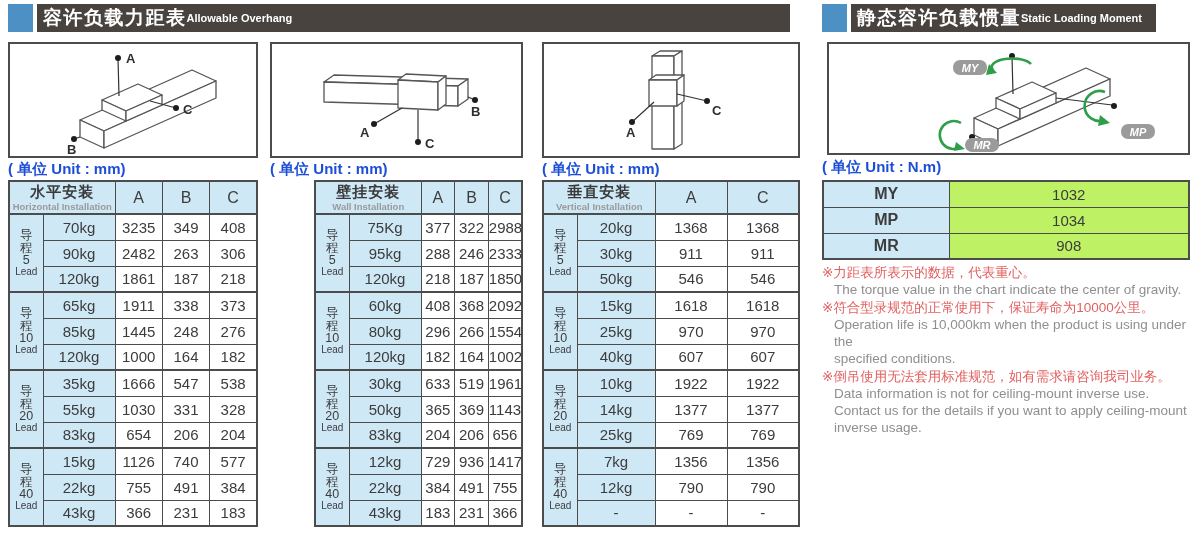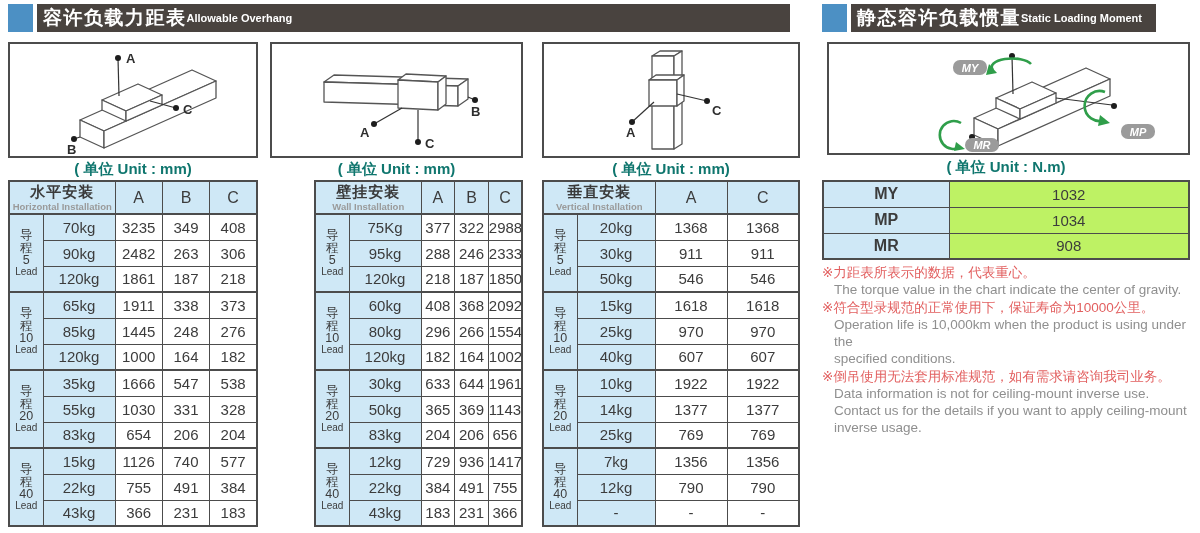--- a/index.html
+++ b/index.html
@@ -24,21 +24,21 @@
   svg .shape{fill:#fff;stroke:#555;stroke-width:1.3;stroke-linejoin:round;}
   svg .leader{stroke:#333;stroke-width:1.2;}
   svg .dot{fill:#1d1d1d;}
   svg .plabel{font-family:"Liberation Sans",sans-serif;font-size:13px;font-weight:bold;fill:#2e2e2e;}
   svg .marc{fill:none;stroke:var(--green);stroke-width:2.6;}
   svg .mhead{fill:var(--green);}
   svg .badge{fill:var(--badge_gray);}
   svg .badge-text{font-family:"Liberation Sans",sans-serif;font-size:11px;font-style:italic;
                   font-weight:bold;fill:#fff;text-anchor:middle;}
   
-  .unit{font-size:15px;font-weight:600;color:#0f766e;text-align:center;}
+  .unit{font-size:15px;font-weight:600;color:#1d4ed8;text-align:left;}
   
   table.otable{border-collapse:collapse;table-layout:fixed;width:100%;
                border:2px solid var(--border_dark);}
   table.otable th,table.otable td{border:1px solid var(--border_dark);text-align:center;
                vertical-align:middle;color:var(--text_dark);padding:0;}
   table.otable thead th{background:var(--cell_blue);height:33px;}
   .hdr-title-zh{font-size:15px;font-weight:bold;letter-spacing:1px;color:#3a3a3a;}
   .hdr-title-en{font-size:9.5px;color:#9a9a9a;margin-top:-1px;}
   .col-hdr{font-size:16px;font-weight:normal;}
   table.otable tbody tr{height:26px;}
@@ -361,21 +361,21 @@
         </tr>
         <tr class="group-start">
           <td class="lead-cell" rowspan="3">
             <div class="lead-zh">导</div>
             <div class="lead-zh">程</div>
             <div class="lead-num">20</div>
             <div class="lead-en">Lead</div>
           </td>
           <td class="load-cell">30kg</td>
           <td class="val-cell">633</td>
-          <td class="val-cell">644</td>
+          <td class="val-cell">519</td>
           <td class="val-cell">1961</td>
         </tr>
         <tr>
           <td class="load-cell">50kg</td>
           <td class="val-cell">365</td>
           <td class="val-cell">369</td>
           <td class="val-cell">1143</td>
         </tr>
         <tr>
           <td class="load-cell">83kg</td>

